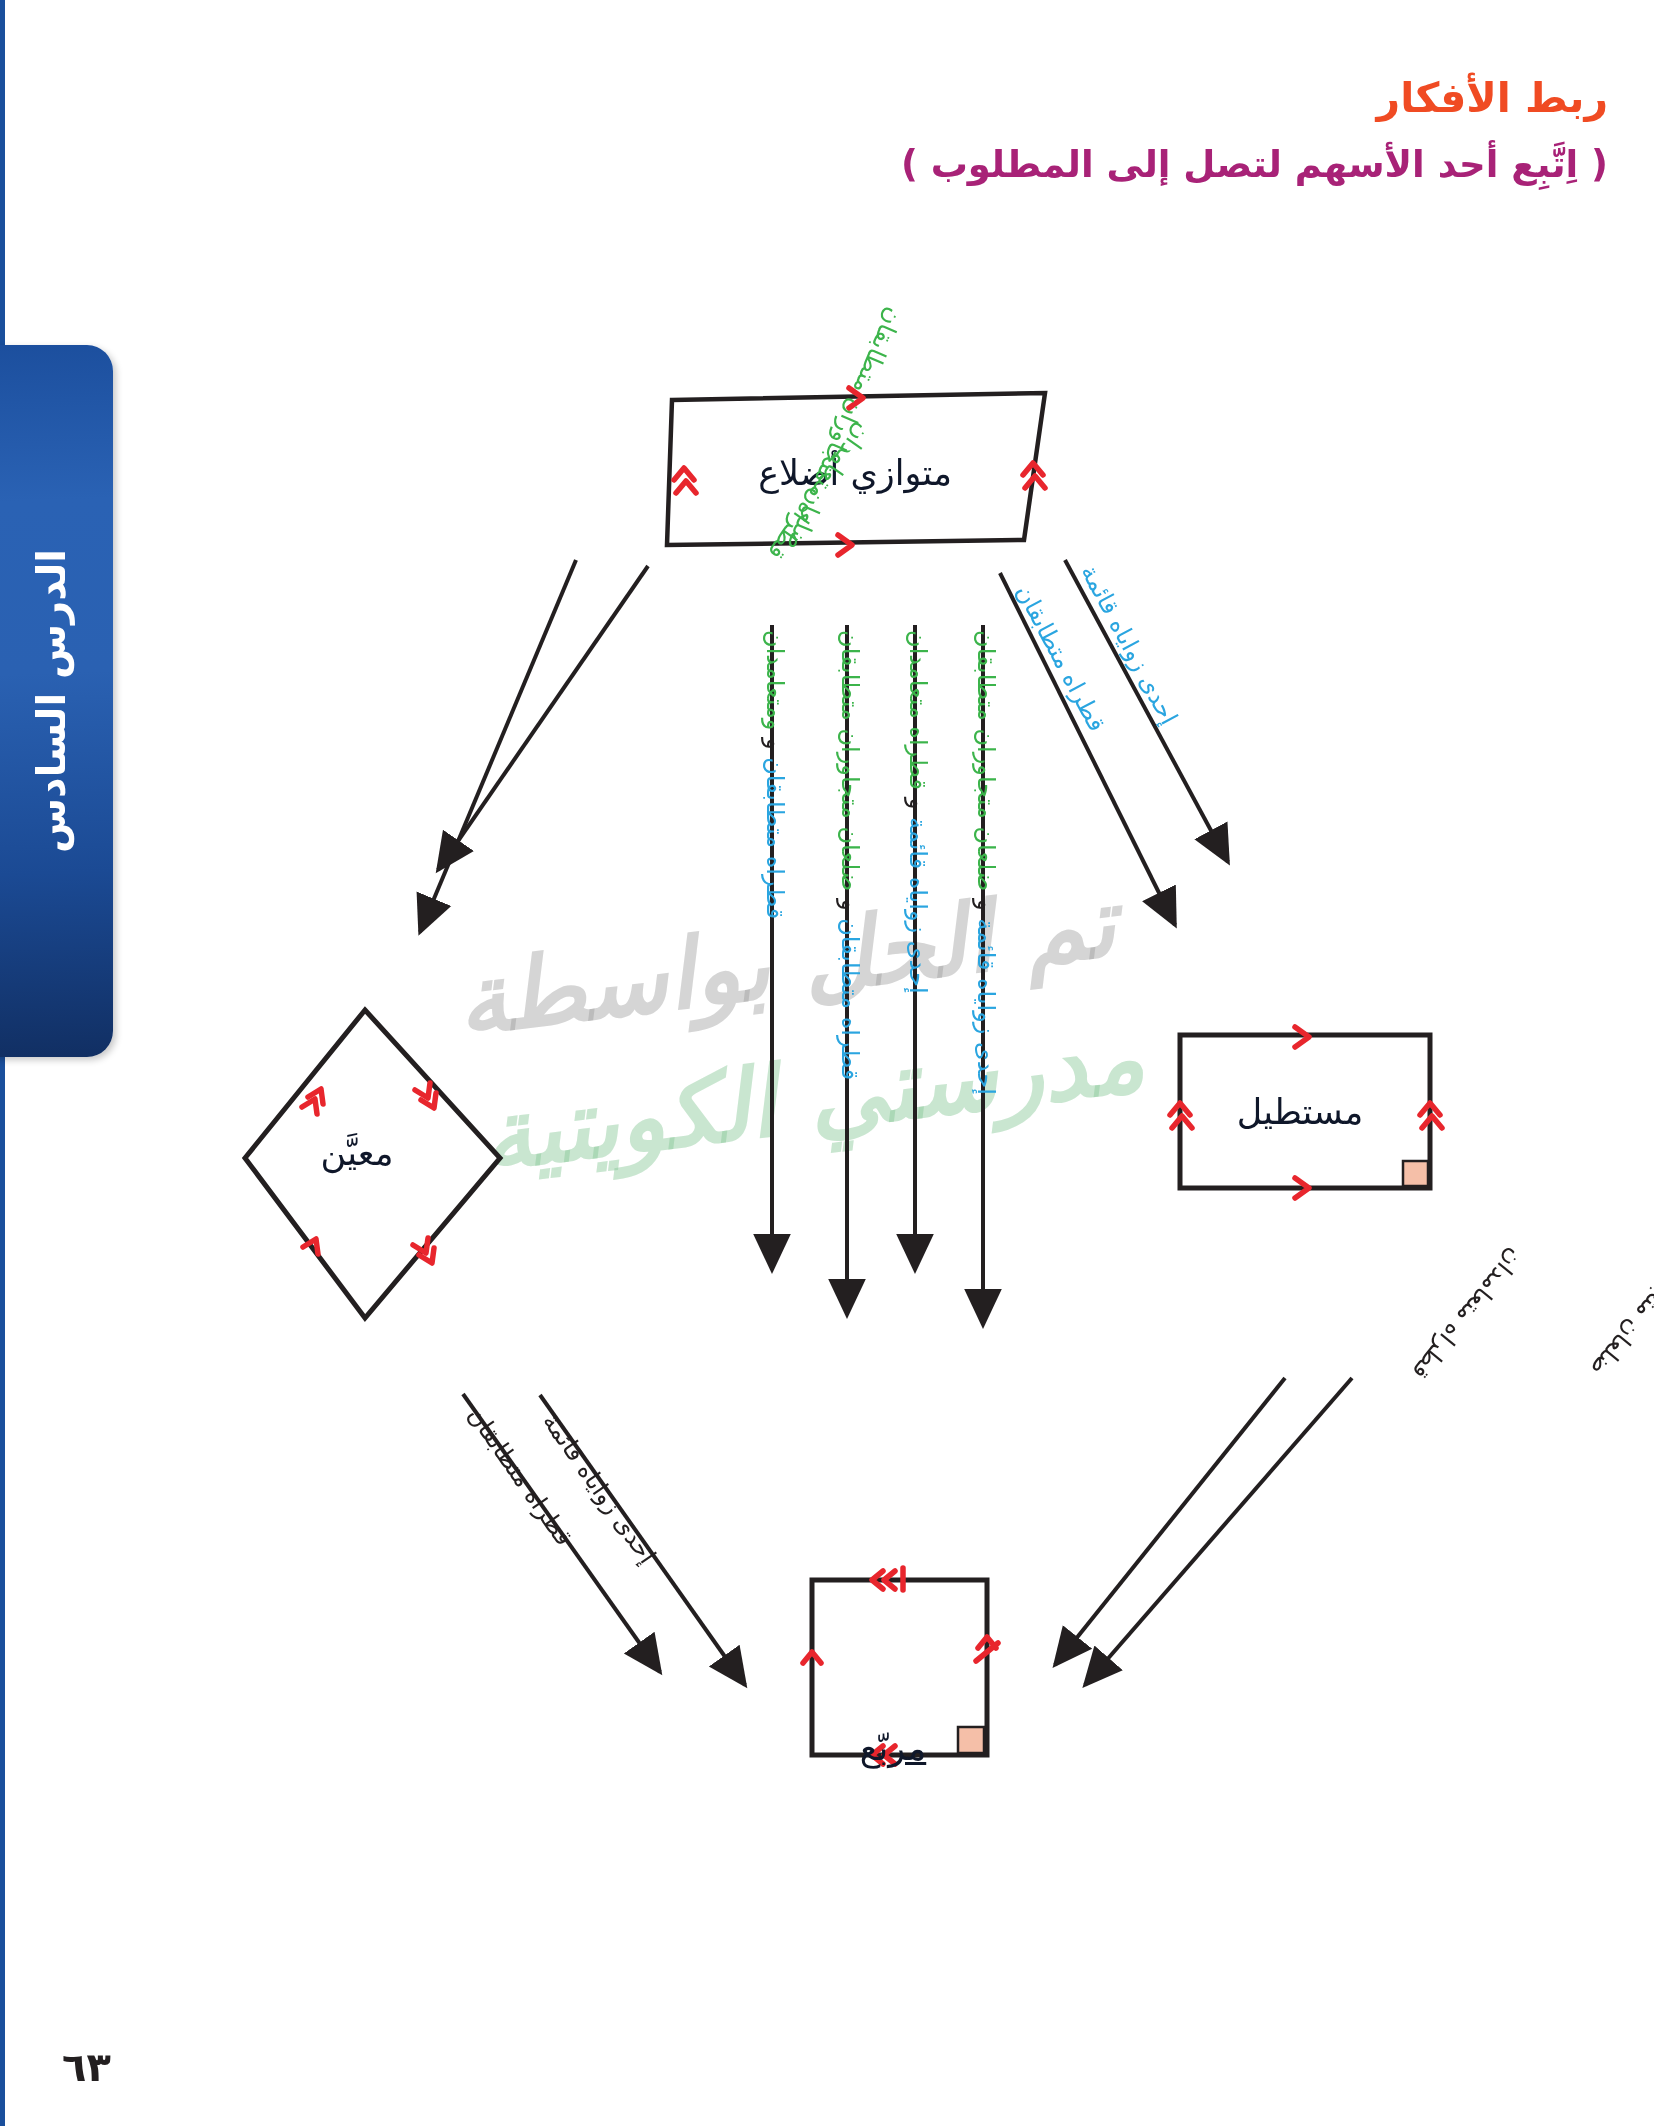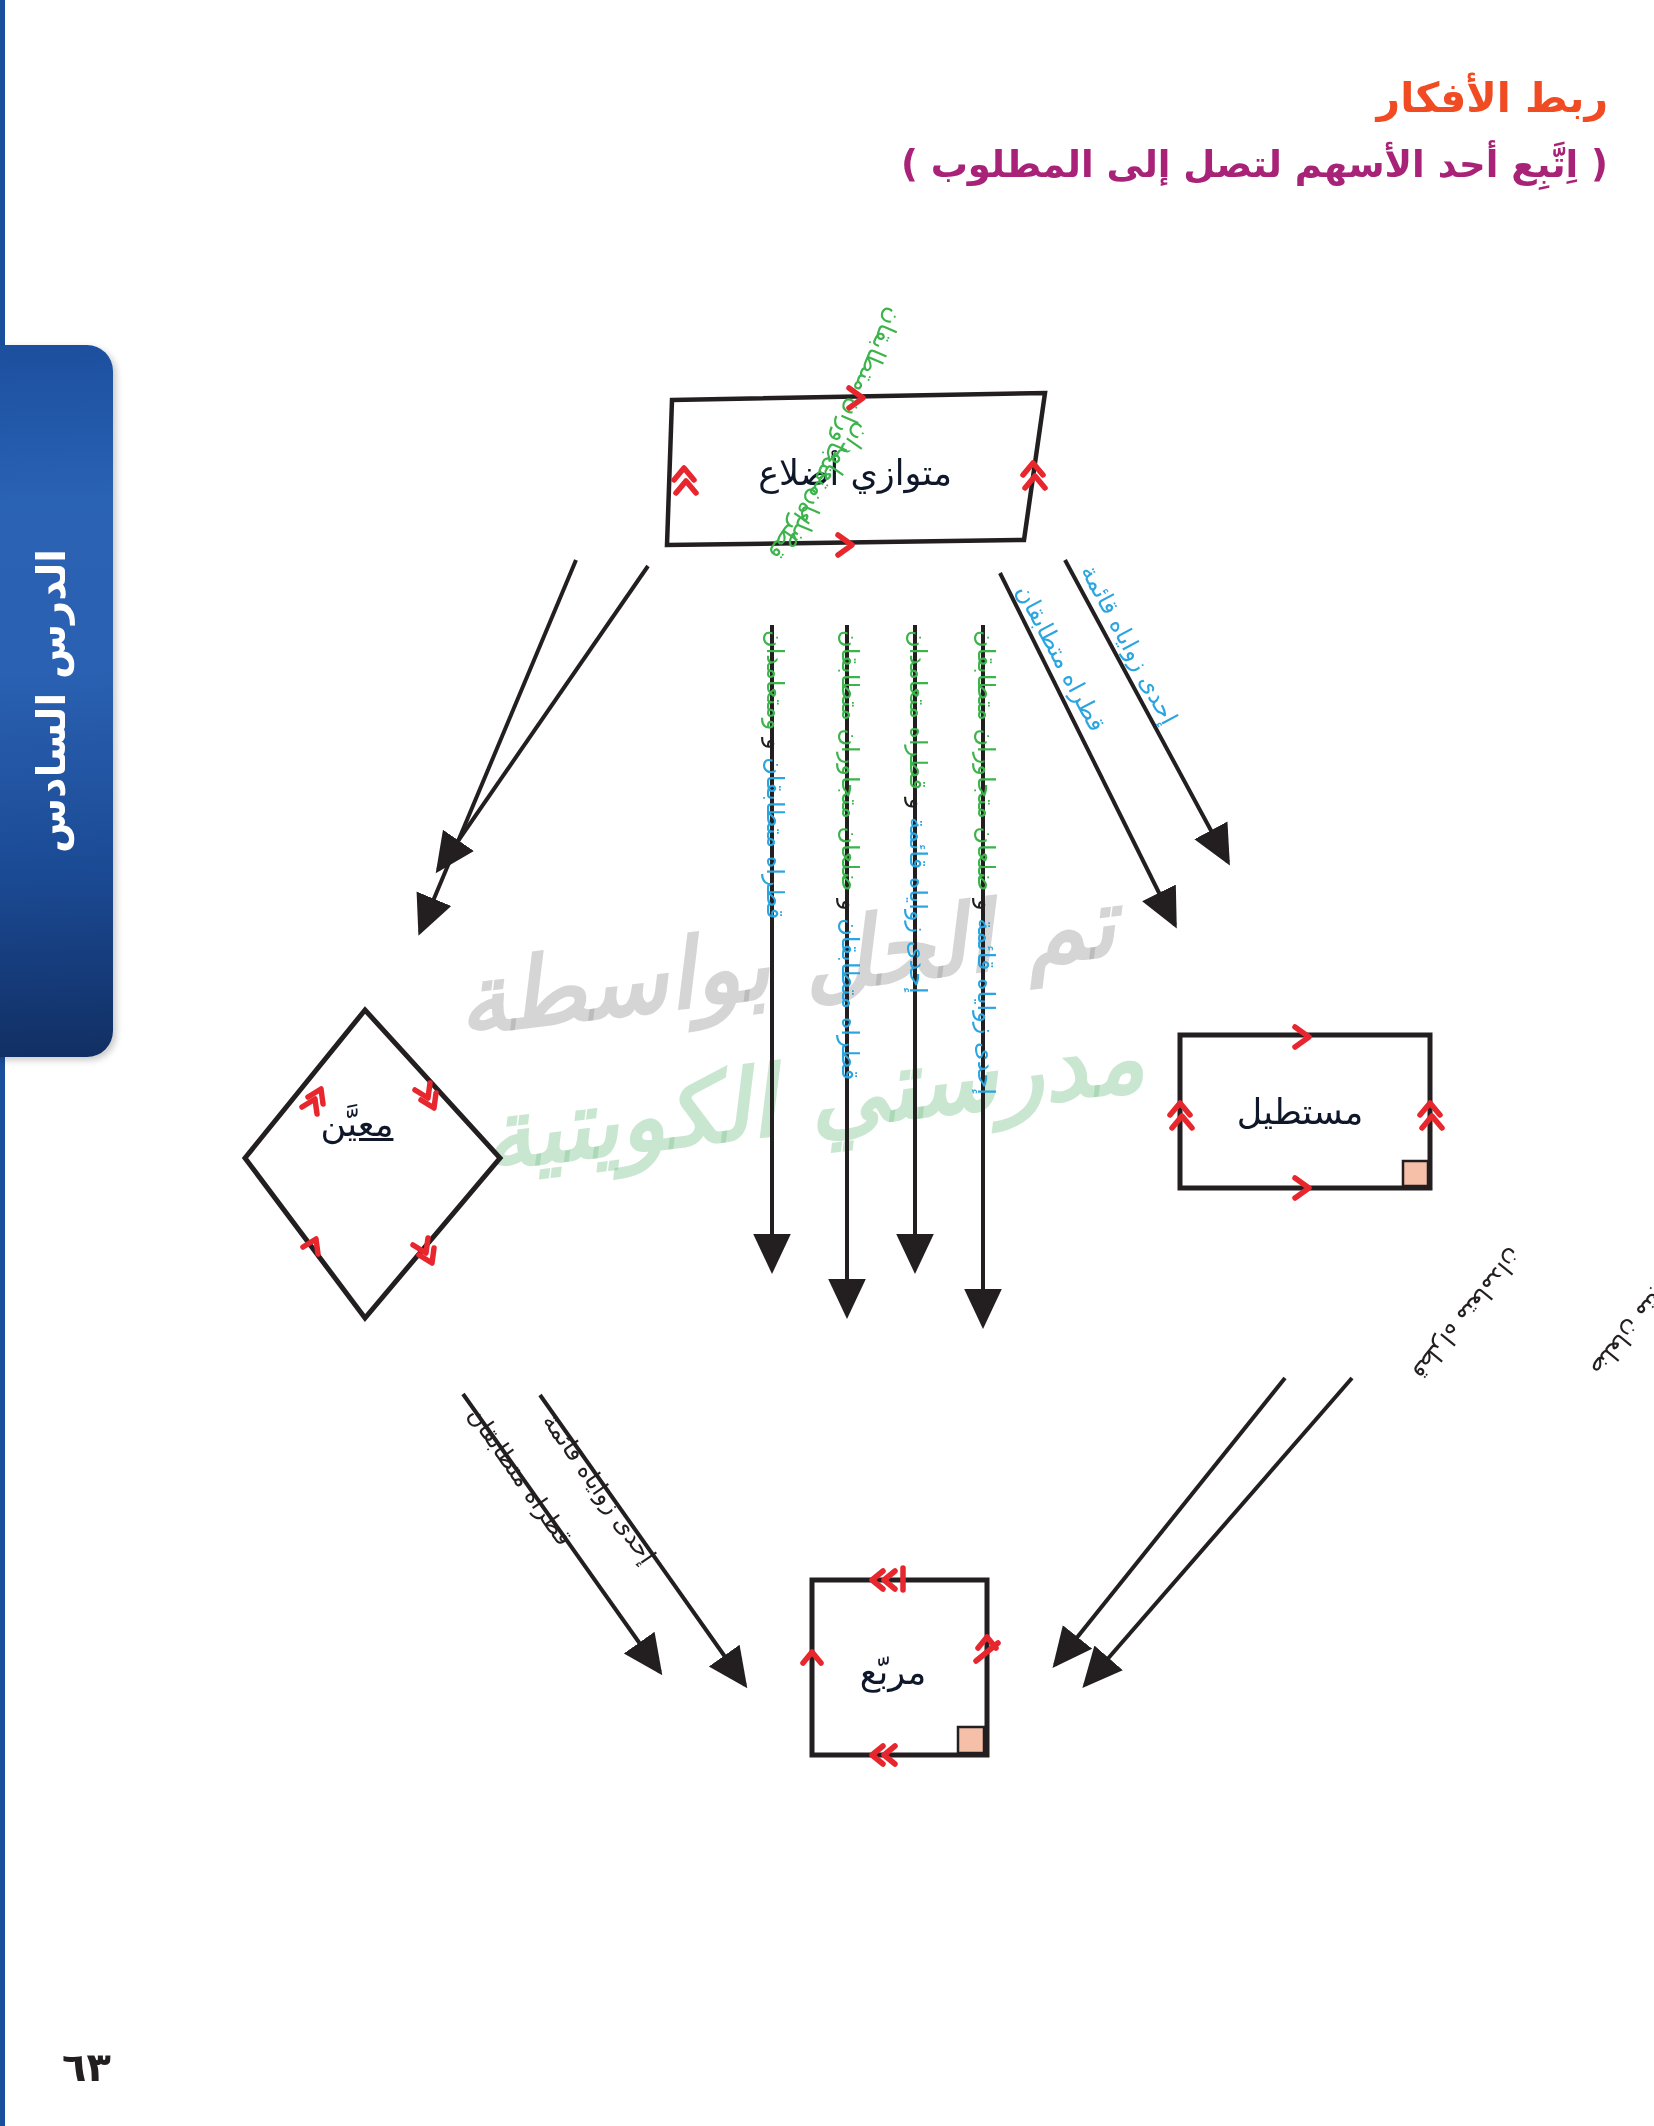--- a/index.html
+++ b/index.html
@@ -300,23 +300,23 @@
       <g>
         <line x1="1285" y1="1378" x2="1055" y2="1665" stroke="#231f20" stroke-width="4" marker-end="url(#ah-black)"></line>
       </g>
       <g>
         <line x1="1352" y1="1378" x2="1085" y2="1685" stroke="#231f20" stroke-width="4" marker-end="url(#ah-black)"></line>
       </g>
     </svg>
   </div>
 
   <div class="shape-label" style="left:855px; top:473px;">متوازي أضلاع</div>
-  <div class="shape-label" style="left:357px; top:1124px;text-decoration:underline;">معيَّن</div>
+  <div class="shape-label" style="left:357px; top:1153px;">معيَّن</div>
   <div class="shape-label" style="left:1300px; top:1112px;text-align:center;">مستطيل</div>
-  <div class="shape-label" style="left:893px; top:1672px;">مربّع</div>
+  <div class="shape-label" style="left:893px; top:1748px;text-decoration:underline;">مربّع</div>
 
   <div class="arrow-label al-green" style="left:545px; top:555px; transform: rotate(113deg); transform-origin:100% 0;">ضلعان متجاوران متطابقان</div>
   <div class="arrow-label al-green" style="left:625px; top:565px; transform: rotate(125deg); transform-origin:100% 0;">قطراه متعامدان</div>
 
   <div class="arrow-label al-blue" style="left:1100px; top:560px; transform: rotate(62deg); transform-origin:0 0;">إحدى زواياه قائمة</div>
   <div class="arrow-label al-blue" style="left:1035px; top:580px; transform: rotate(62deg); transform-origin:0 0;">قطراه متطابقان</div>
 
   <div class="arrow-label" style="left:1000px; top:630px; transform: rotate(90deg); transform-origin:0 0;">
     <span class="al-mixed-blue">إحدى زواياه قائمة</span>
     <span class="al-black">و</span>

